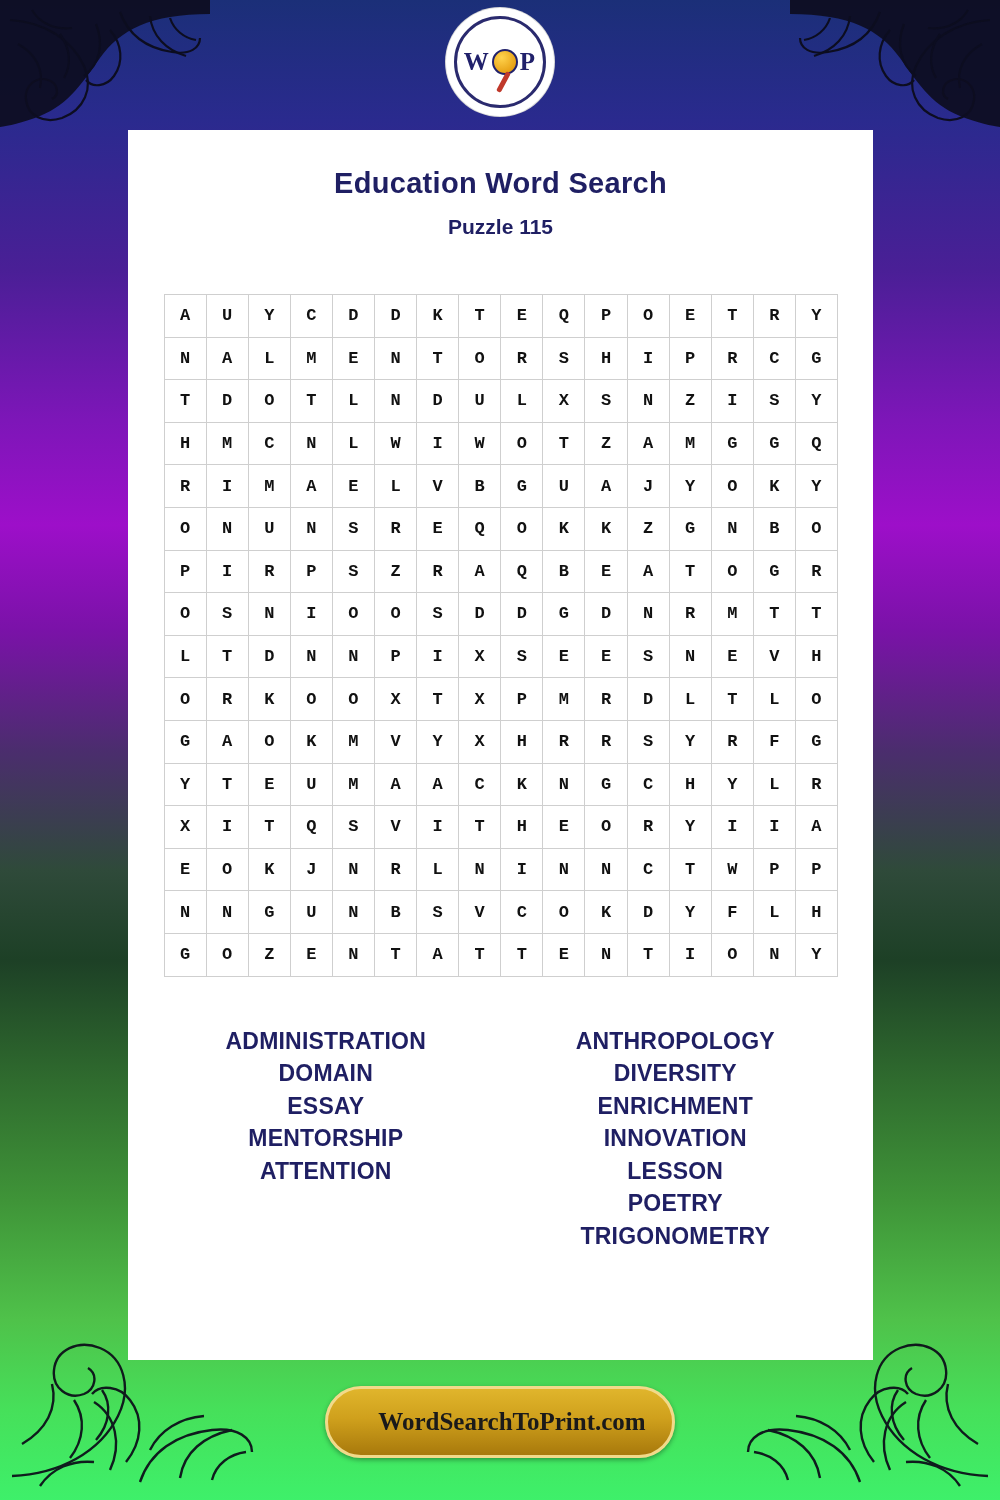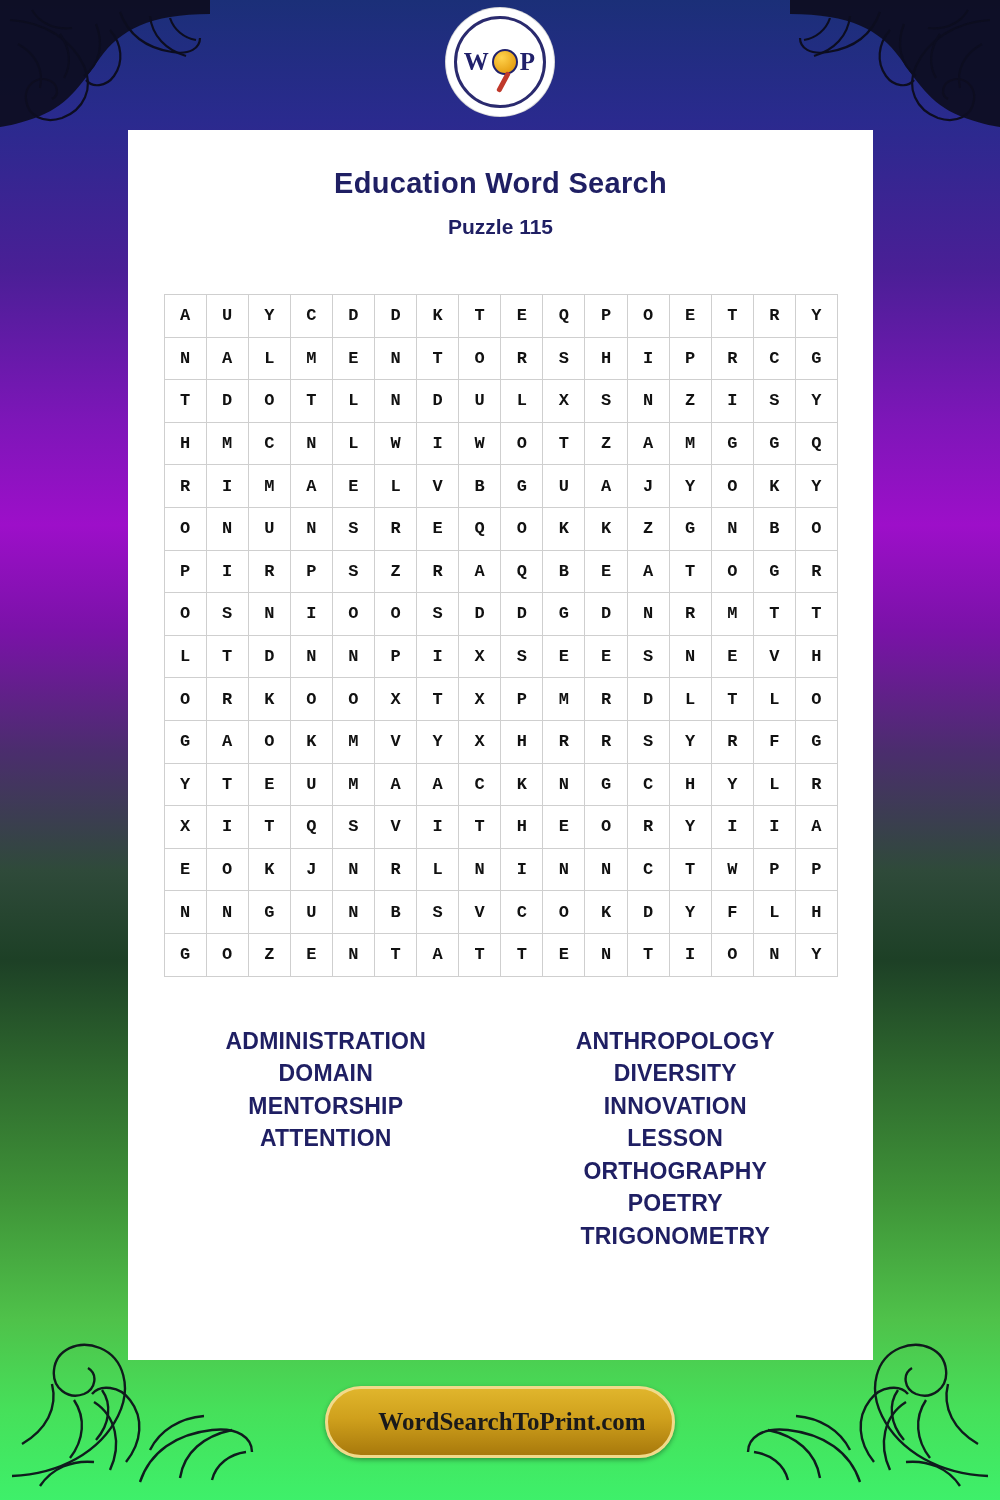--- a/index.html
+++ b/index.html
@@ -578,29 +578,30 @@
               <td>Y</td>
             </tr>
           </tbody>
       </table>
     </div>
 
     <div class="words">
       <div class="col" id="col-left">
           <div class="word">ADMINISTRATION</div>
           <div class="word">DOMAIN</div>
+          <div class="word">ESSAY</div>
           <div class="word">MENTORSHIP</div>
           <div class="word">ATTENTION</div>
         </div>
       <div class="col" id="col-right">
           <div class="word">ANTHROPOLOGY</div>
           <div class="word">DIVERSITY</div>
+          <div class="word">ENRICHMENT</div>
           <div class="word">INNOVATION</div>
           <div class="word">LESSON</div>
-          <div class="word">ORTHOGRAPHY</div>
           <div class="word">POETRY</div>
           <div class="word">TRIGONOMETRY</div>
         </div>
     </div>
   </div>
 
   <div class="footer-pill">
     <span>WordSearchToPrint.com</span>
   </div>
 

